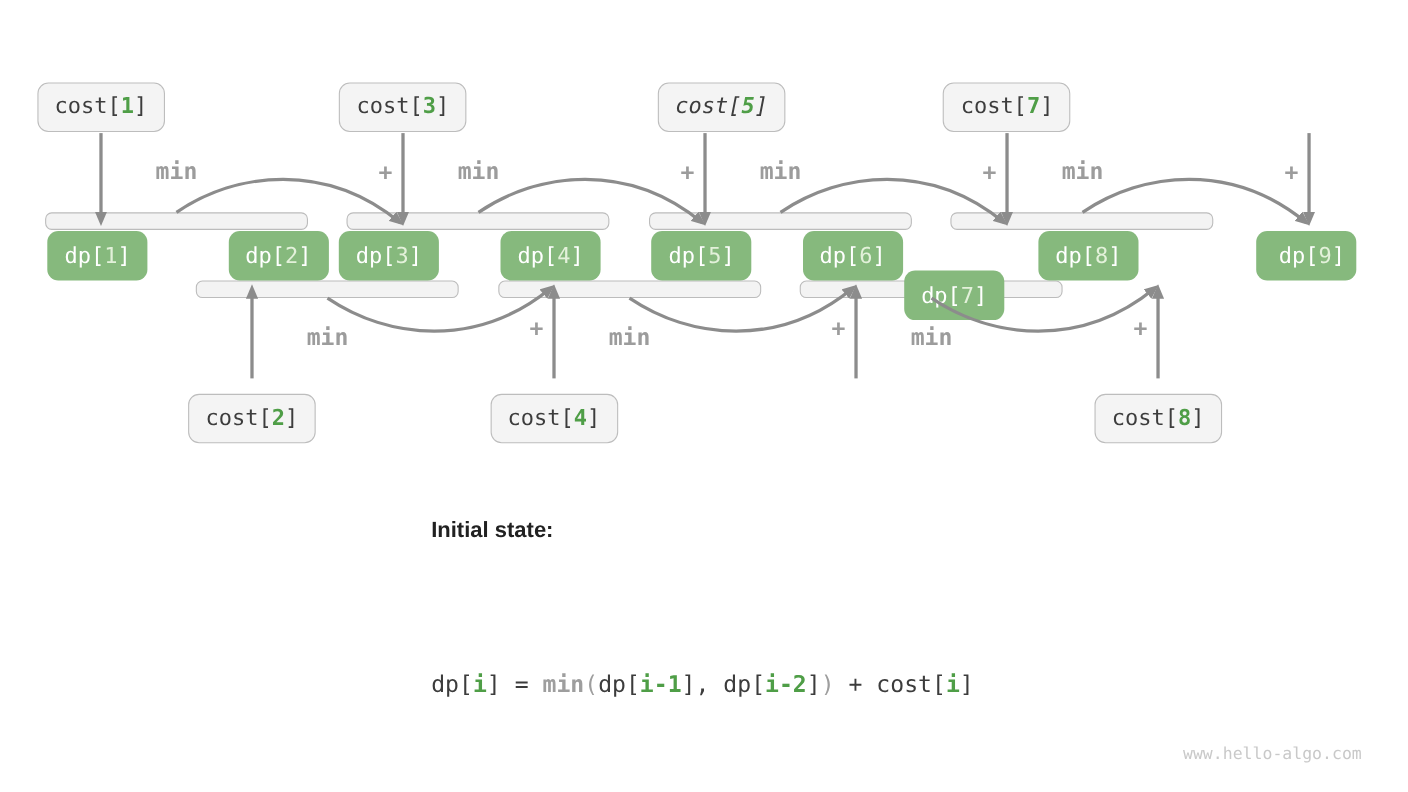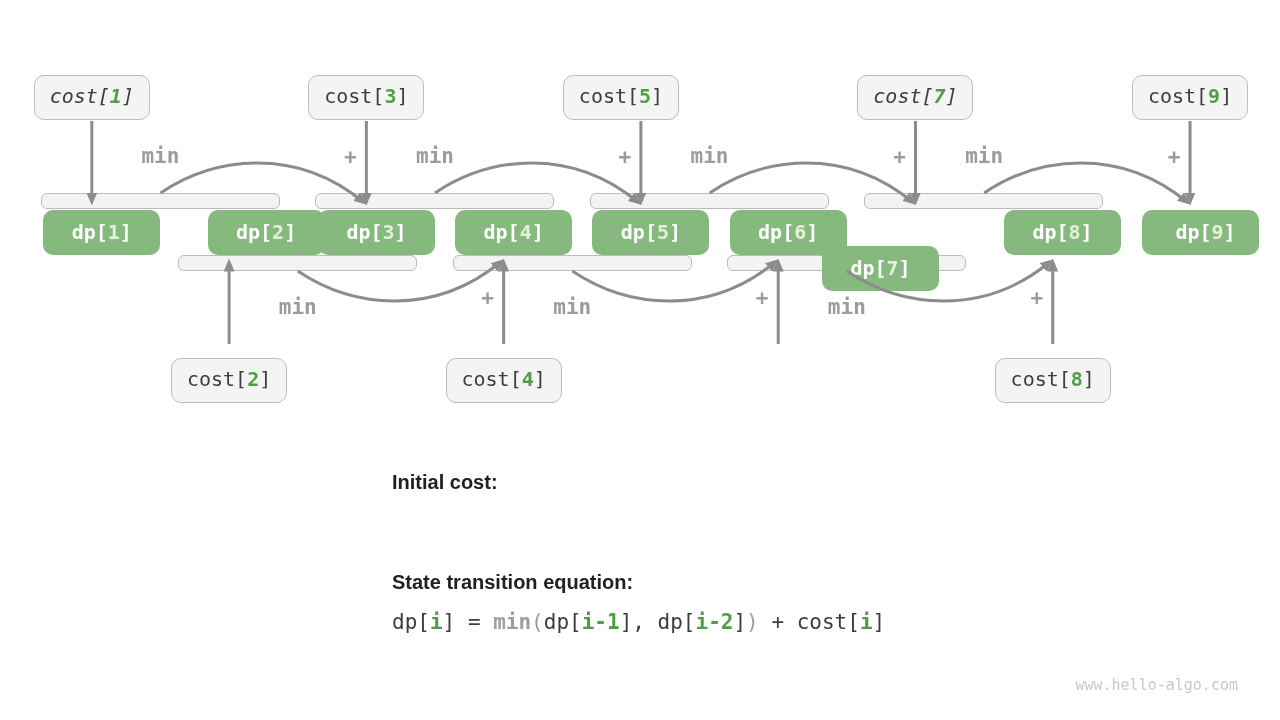--- a/index.html
+++ b/index.html
@@ -18,28 +18,28 @@
     background: var(--bracket-strip, #f3f3f3);
     border: 1.5px solid var(--bracket-border, #bcbcbc);
     border-radius: 6px;
     z-index: 1;
   }
   .bracket-top { top: 193px; }
   .bracket-bottom { top: 255px; }
   .dp-box {
     position: absolute;
     top: 210px;
-    width: 117px;
+    width: 91px;
     height: 45px;
     background: var(--green-box, #86b97d);
     border-radius: 10px;
     z-index: 2;
     color: #ffffff;
     font-size: 20px;
-    font-weight: bold;
+    font-weight: normal;
     line-height: 45px;
     text-align: center;
     white-space: nowrap;
   }
   .dp-box .idx { color: var(--dp-digit, #e3f1da); }
   .cost-box {
     position: absolute;
     width: 116px;
     height: 45px;
     background: var(--cost-bg, #f4f4f4);
@@ -119,45 +119,43 @@
       <path d="M 778.1999999999999,344 L 778.1999999999999,263" fill="none" stroke="#8c8c8c" stroke-width="3" marker-end="url(#ah)"></path>
       <path d="M 1052.76,344 L 1052.76,263" fill="none" stroke="#8c8c8c" stroke-width="3" marker-end="url(#ah)"></path>
       <path d="M 160.44,193 C 215.44,156 296.36,147 363.36,202" fill="none" stroke="#8c8c8c" stroke-width="3" marker-end="url(#ah)"></path>
       <path d="M 435,193 C 490,156 570.92,147 637.92,202" fill="none" stroke="#8c8c8c" stroke-width="3" marker-end="url(#ah)"></path>
       <path d="M 709.56,193 C 764.56,156 845.48,147 912.48,202" fill="none" stroke="#8c8c8c" stroke-width="3" marker-end="url(#ah)"></path>
       <path d="M 984.12,193 C 1039.12,156 1120.04,147 1187.04,202" fill="none" stroke="#8c8c8c" stroke-width="3" marker-end="url(#ah)"></path>
       <path d="M 297.72,271 C 352.72,308 433.64000000000004,317 500.64000000000004,262" fill="none" stroke="#8c8c8c" stroke-width="3" marker-end="url(#ah)"></path>
       <path d="M 572.28,271 C 627.28,308 708.1999999999999,317 775.1999999999999,262" fill="none" stroke="#8c8c8c" stroke-width="3" marker-end="url(#ah)"></path>
       <path d="M 846.8399999999999,271 C 901.8399999999999,308 982.76,317 1049.76,262" fill="none" stroke="#8c8c8c" stroke-width="3" marker-end="url(#ah)"></path>
     </svg>
-  <div class="note-title" style="top:471px">Initial cost:</div>
-  <div class="note-title" style="top:571px">State transition equation:</div>
+  <div class="note-title" style="top:471px">Initial state:</div>
   <div class="note-eq" style="top:610px" id="eq-transition"><span class="seg-plain">dp[</span><span class="seg-green">i</span><span class="seg-plain">] = </span><span class="seg-gray-bold">min</span><span class="seg-gray">(</span><span class="seg-plain">dp[</span><span class="seg-green">i-1</span><span class="seg-plain">], dp[</span><span class="seg-green">i-2</span><span class="seg-plain">]</span><span class="seg-gray">)</span><span class="seg-plain"> + cost[</span><span class="seg-green">i</span><span class="seg-plain">]</span></div>
   <div class="watermark">www.hello-algo.com</div>
 <div class="bracket bracket-top" style="left: 40.8px; width: 239px;"></div>
     <div class="bracket bracket-top" style="left: 315.36px; width: 239px;"></div>
     <div class="bracket bracket-top" style="left: 589.92px; width: 239px;"></div>
     <div class="bracket bracket-top" style="left: 864.48px; width: 239px;"></div>
     <div class="bracket bracket-bottom" style="left: 178.08px; width: 239px;"></div>
     <div class="bracket bracket-bottom" style="left: 452.64px; width: 239px;"></div>
     <div class="bracket bracket-bottom" style="left: 727.2px; width: 239px;"></div>
     <div class="dp-box" style="left: 43.3px;"><span>dp[</span><span class="idx">1</span><span>]</span></div>
     <div class="dp-box" style="left: 180.58px; margin-left: 27px;"><span>dp[</span><span class="idx">2</span><span>]</span></div>
-    <div class="dp-box" style="left: 318px;"><span>dp[</span><span class="idx">3</span><span>]</span></div>
+    <div class="dp-box" style="left: 308px;"><span>dp[</span><span class="idx">3</span><span>]</span></div>
     <div class="dp-box" style="left: 455.14px;"><span>dp[</span><span class="idx">4</span><span>]</span></div>
     <div class="dp-box" style="left: 592.42px;"><span>dp[</span><span class="idx">5</span><span>]</span></div>
     <div class="dp-box" style="left: 729.7px;"><span>dp[</span><span class="idx">6</span><span>]</span></div>
     <div class="dp-box" style="left: 822px; margin-top: 36px;"><span>dp[</span><span class="idx">7</span><span>]</span></div>
-    <div class="dp-box" style="left: 1004px;"><span>dp[</span><span class="idx">8</span><span>]</span></div>
+    <div class="dp-box" style="left: 944px;"><span>dp[</span><span class="idx">8</span><span>]</span></div>
     <div class="dp-box" style="left: 1141.54px; padding-left: 11px;"><span>dp[</span><span class="idx">9</span><span>]</span></div>
-    <div class="cost-box cost-top" style="left: 33.8px; font-style: italic;"><span>cost[</span><span class="idx">1</span><span>]</span></div>
+    <div class="cost-box cost-top" style="left: 33.8px;"><span>cost[</span><span class="idx">1</span><span>]</span></div>
     <div class="cost-box cost-top" style="left: 308.36px;"><span>cost[</span><span class="idx">3</span><span>]</span></div>
-    <div class="cost-box cost-top" style="left: 563px;"><span>cost[</span><span class="idx">5</span><span>]</span></div>
-    <div class="cost-box cost-top" style="left: 857.48px; font-style: italic;"><span>cost[</span><span class="idx">7</span><span>]</span></div>
-    <div class="cost-box cost-top" style="left: 1132.04px;"><span>cost[</span><span class="idx">9</span><span>]</span></div>
+    <div class="cost-box cost-top" style="left: 598px; font-style: italic;"><span>cost[</span><span class="idx">5</span><span>]</span></div>
+    <div class="cost-box cost-top" style="left: 857.48px;"><span>cost[</span><span class="idx">7</span><span>]</span></div>
     <div class="cost-box cost-bottom" style="left: 171.08px;"><span>cost[</span><span class="idx">2</span><span>]</span></div>
     <div class="cost-box cost-bottom" style="left: 445.64px;"><span>cost[</span><span class="idx">4</span><span>]</span></div>
     <div class="cost-box cost-bottom" style="left: 994.76px;"><span>cost[</span><span class="idx">8</span><span>]</span></div>
     <div class="op-label" style="left: 160.44px; top: 145px;">min</div>
     <div class="op-label" style="left: 350.36px; top: 146px;">+</div>
     <div class="op-label" style="left: 435px; top: 145px;">min</div>
     <div class="op-label" style="left: 624.92px; top: 146px;">+</div>
     <div class="op-label" style="left: 709.56px; top: 145px;">min</div>
     <div class="op-label" style="left: 899.48px; top: 146px;">+</div>
     <div class="op-label" style="left: 984.12px; top: 145px;">min</div>

